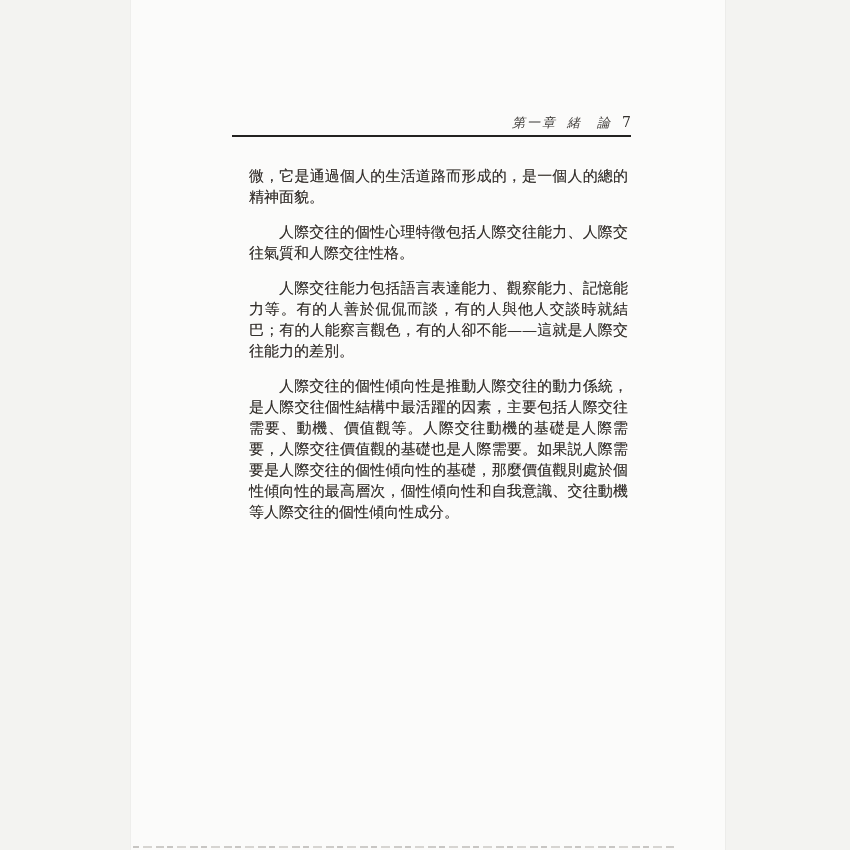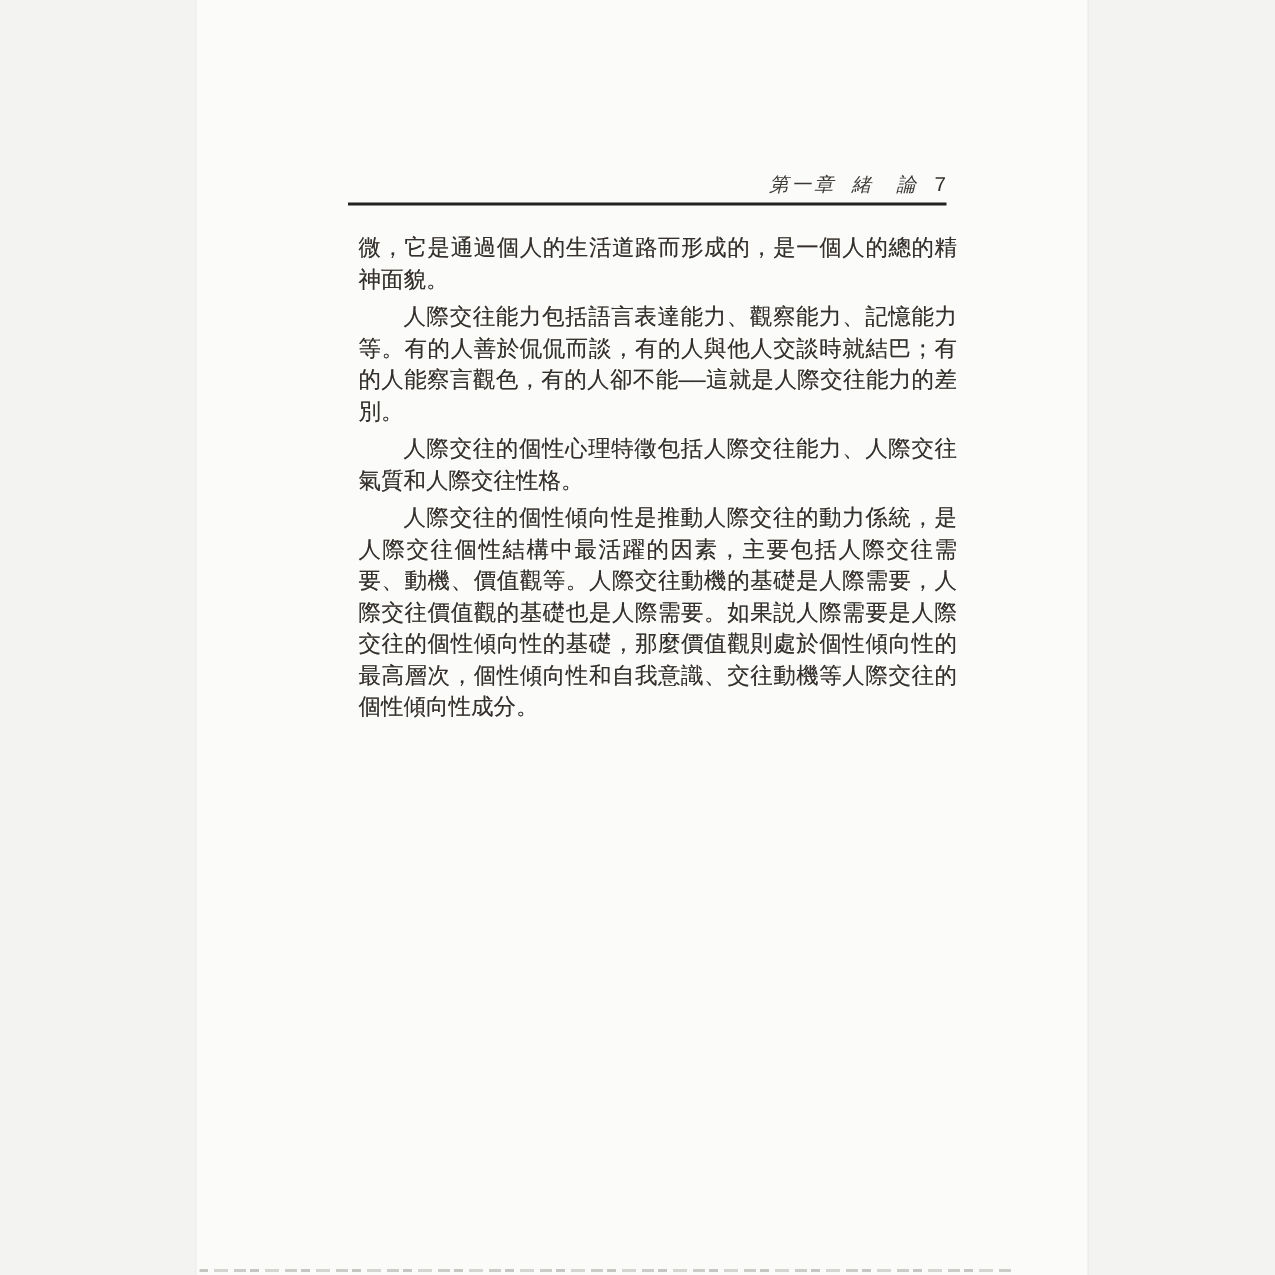--- a/index.html
+++ b/index.html
@@ -6,21 +6,20 @@
     margin:0;padding:0;
     width:850px;height:850px;
     background:#f4f4f2;
     font-family:"DejaVu Serif","Liberation Serif",serif;
     overflow:hidden;
   }
   #canvas{
     position:relative;
     width:850px;height:850px;
     background:#f3f3f1;
-    font-family:Liberation Mono, monospace;
   }
   
   .page{
     position:absolute;
     left:130px;top:0;
     width:594px;height:850px;
     background:#fbfbfa;
     border-left:1px solid #eeeeec;
     border-right:1px solid #ececea;
   }
@@ -57,21 +56,21 @@
     top:152px;left:104px;
     width:407px;
     font-size:15px;
     line-height:21px;
     color:#34302d;
     text-align:justify;
     text-justify:inter-ideograph;
     text-shadow:0 0 0.4px rgba(62,56,50,.55);
   }
   .body-text p{
-    margin:4px;
+    margin:14px;
     text-indent:2em;
   }
   .body-text p.continuation{
     text-indent:0;
   }
   
   .page-bottom-edge{
     position:absolute;
     left:2px;top:846px;
     width:542px;height:2px;
@@ -89,20 +88,20 @@
   <div class="page">
 
     <div class="running-header">
       <span class="chapter">第一章</span><span class="title">緒　論</span><span class="pagenum">7</span>
     </div>
 
     <div class="header-rule"></div>
 
     <div class="body-text">
       <p class="continuation">微，它是通過個人的生活道路而形成的，是一個人的總的精神面貌。</p>
+      <p>人際交往的個性心理特徵包括人際交往能力、人際交往氣質和人際交往性格。</p>
       <p>人際交往能力包括語言表達能力、觀察能力、記憶能力等。有的人善於侃侃而談，有的人與他人交談時就結巴；有的人能察言觀色，有的人卻不能——這就是人際交往能力的差別。</p>
-      <p>人際交往的個性心理特徵包括人際交往能力、人際交往氣質和人際交往性格。</p>
       <p>人際交往的個性傾向性是推動人際交往的動力係統，是人際交往個性結構中最活躍的因素，主要包括人際交往需要、動機、價值觀等。人際交往動機的基礎是人際需要，人際交往價值觀的基礎也是人際需要。如果説人際需要是人際交往的個性傾向性的基礎，那麼價值觀則處於個性傾向性的最高層次，個性傾向性和自我意識、交往動機等人際交往的個性傾向性成分。</p>
     </div>
 
     <div class="page-bottom-edge"></div>
   </div>
 </div>
 
 </body></html>

